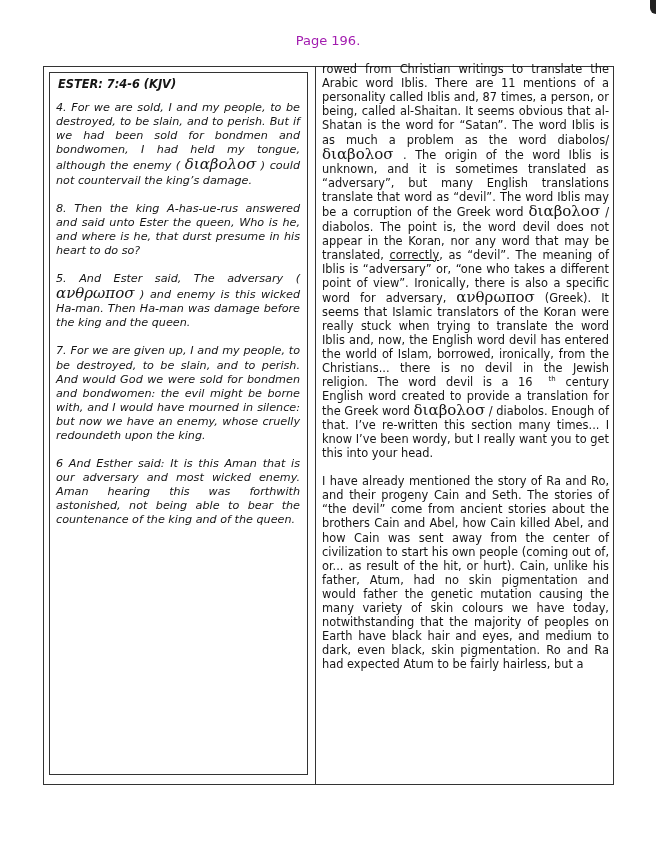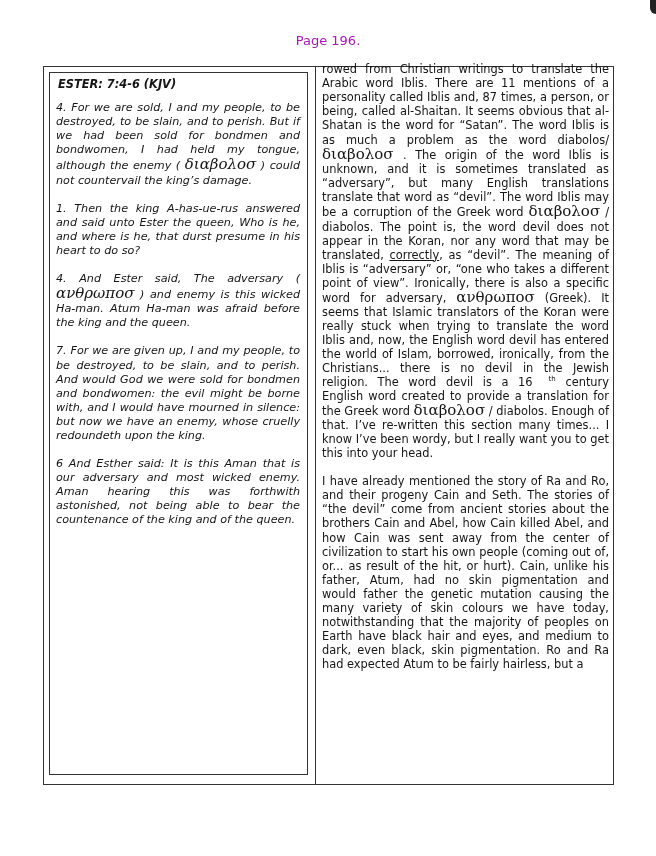--- a/index.html
+++ b/index.html
@@ -49,23 +49,23 @@
 
 <div class="outer-frame"></div>
 <div class="divider"></div>
 <div class="inner-box"></div>
 
 <div class="left-col">
   <div class="heading">ESTER: 7:4-6 (KJV)</div>
 
   <p><span>4.  For we are sold, I and my people, to be destroyed, to be slain, and to perish. But if we had been sold for bondmen and bondwomen, I had held my tongue, although the enemy ( </span><span class="greek">διαβολοσ</span><span> ) could not countervail the king’s damage.</span></p>
 
-  <p>1.   Then the king A-has-ue-rus answered and said unto Ester the queen, Who is he, and where is he, that durst presume in his heart to do so?</p>
+  <p>8.   Then the king A-has-ue-rus answered and said unto Ester the queen, Who is he, and where is he, that durst presume in his heart to do so?</p>
 
-  <p><span>4.   And Ester said, The adversary ( </span><span class="greek">ανθρωποσ</span><span> )  and enemy is  this wicked Ha-man.  Atum Ha-man was afraid before the king and the queen.</span></p>
+  <p><span>5.   And Ester said, The adversary ( </span><span class="greek">ανθρωποσ</span><span> )  and enemy is  this wicked Ha-man.  Then Ha-man was damage before the king and the queen.</span></p>
 
 
   <p>7.   For we are given up, I and my people, to be destroyed, to be slain, and to perish.  And would God we were sold for bondmen and bondwomen:  the evil might be borne with, and I would have mourned in silence:  but now we have an enemy, whose cruelly redoundeth upon the king.</p>
   <p>6  And Esther said:  It is this Aman that is our adversary and most wicked enemy.  Aman hearing this was forthwith astonished, not being able to bear the countenance of the king and of the queen.</p>
 </div>
 
 <div class="right-col">
   <p><span>rowed from Christian writings to translate the Arabic word </span><span class="it">Iblis</span><span>.  There  are 11 mentions  of a  personality called </span><span class="it">Iblis</span><span> and, 87 times,  a  person, or being, called </span><span class="it">al-Shaitan</span><span>.  It  seems obvious  that  al-Shatan is  the  word  for  “Satan”.  The word  </span><span class="it">Iblis</span><span> is  as much a problem as the word </span><span class="it">diabolos/</span><span class="greek"> διαβολοσ </span><span> .  The origin of the word </span><span class="it">Iblis</span><span>  is  unknown, and  it  is sometimes translated as “adversary”, but many English translations translate that word as “devil”.  The  word  </span><span class="it">Iblis</span><span>  may  be a corruption of the Greek word </span><span class="greek">διαβολοσ</span><span> / </span><span class="it">diabolos</span><span>.  The point is, the word devil does not appear in the Koran,  nor  any  word that  may  be  translated, </span><span class="ul">correctly</span><span>,   as “devil”.  The meaning of  </span><span class="it">Iblis</span><span>  is  “adversary” or, “one who takes a different  point of  view”.  Ironically, there  is also a specific  word for adversary, </span><span class="greek">ανθρωποσ</span><span> (Greek). It seems that  Islamic translators of  the Koran  were  really  stuck  when  trying  to translate the word </span><span class="it">Iblis</span><span> and, now, the English word devil has entered the world of Islam,  borrowed,  ironically,  from  the Christians... there is no devil in the Jewish religion.  The word devil is a 16</span><sup>th</sup><span> century  English word created  to  provide a translation  for  the Greek word </span><span class="greek">διαβολοσ</span><span> / </span><span class="it">diabolos</span><span>.  Enough  of  that.  I’ve re-written   this  section   many times... I  know I’ve been wordy, but I really want you to get  this into your head.</span></p>
 
   <p><span>I  have  already  mentioned   the  story  of Ra and Ro, and their progeny Cain and Seth.  The stories of “the devil” come from ancient  stories about  the  brothers Cain and Abel,  how Cain killed Abel, and how Cain  was  sent  away  from  the  center  of civilization to start his own people (</span><span class="it">coming  out  of,  or...  as  result  of  the  hit,  or hurt</span><span>).  Cain, unlike his father, Atum, had no   skin  pigmentation  and  would  father the  genetic  mutation  causing  the  many variety   of  skin  colours  we  have  today, notwithstanding  that   the  majority  of peoples  on  Earth   have  black  hair  and eyes,  and  medium  to  dark,  even  black, skin  pigmentation.   Ro  and  Ra  had  expected  Atum  to  be  fairly  hairless,  but  a</span></p>

